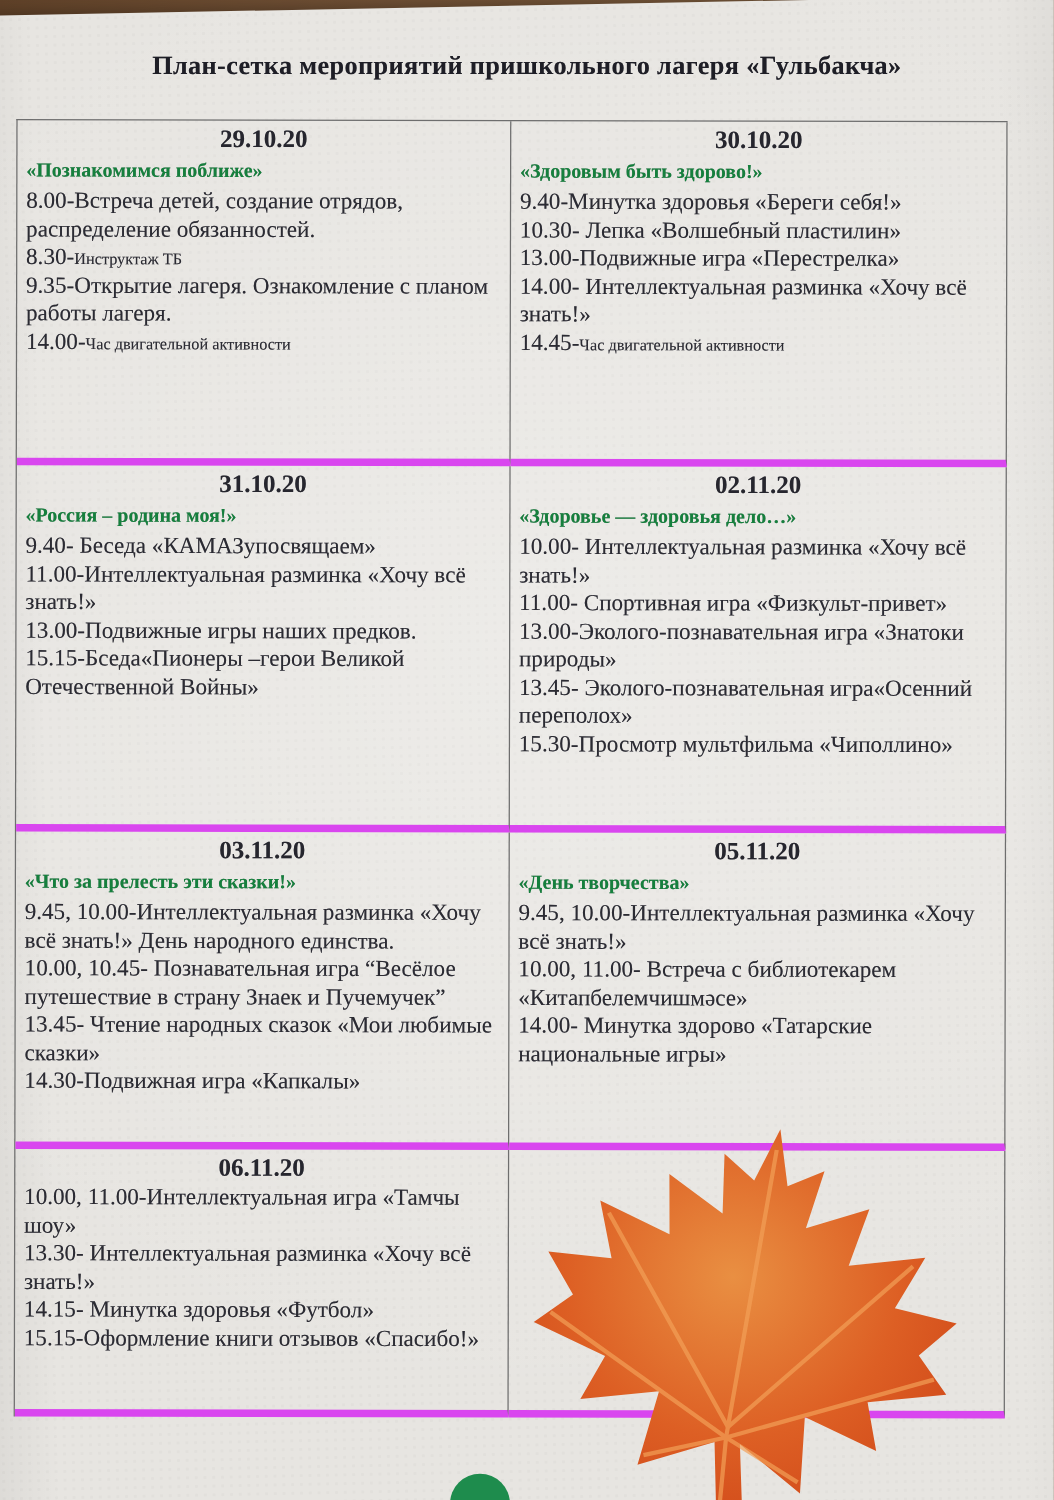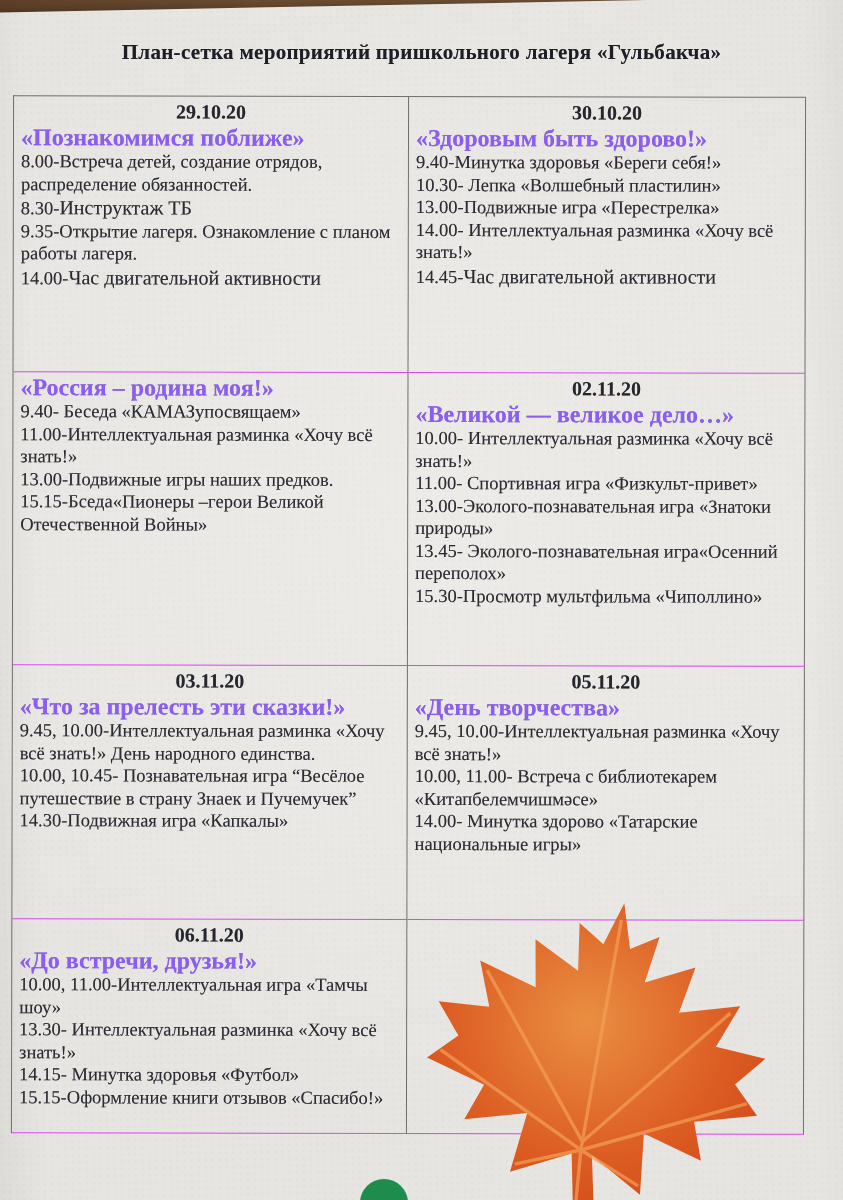--- a/index.html
+++ b/index.html
@@ -33,34 +33,34 @@
     display:grid;
     grid-template-columns:395px 397px;
     grid-template-rows:276px 293px 254px 214px;
     border-top:1px solid #6e6e6e;
     border-left:1px solid #6e6e6e;
     transform:rotate(.12deg);
     color:#2b2b33;
   }
   .cell{
     border-right:1px solid #6e6e6e;
-    border-bottom:1px solid #d946ef;
+    border-bottom:6px solid #d946ef;
     padding:2px 7px 0 7px;
     overflow:hidden;
     text-shadow:0 0 .4px rgba(40,40,50,.4);
   }
   .date{
     text-align:center;font-weight:bold;font-size:20px;line-height:26px;color:#26262e;
   }
   .theme{
-    font-weight:bold;font-size:24px;line-height:26px;color:#8b5cf6;font-family:Liberation Serif, serif;
+    font-weight:bold;font-size:16px;line-height:26px;color:#15803d;font-family:Liberation Serif, serif;
   }
   .line{font-size:18.5px;line-height:1.22;}
   .time{font-weight:normal;}
-  .txt.small{font-size:20px;}
+  .txt.small{font-size:13px;}
   .leaf{
     position:absolute;left:428px;top:898px;width:348px;height:330px;
     transform:rotate(10deg);transform-origin:50% 40%;
   }
   .marker{
     position:absolute;left:358px;top:1176px;width:52px;height:52px;
   }
 </style>
 </head>
 <body>
@@ -83,52 +83,53 @@
       <div class="cell">
         <div class="date">30.10.20</div>
         <div class="theme">«Здоровым быть здорово!»</div>
         <div class="line"><span class="time">9.40-</span><span class="txt">Минутка здоровья  «Береги себя!»</span></div>
         <div class="line"><span class="time">10.30-</span><span class="txt"> Лепка «Волшебный пластилин»</span></div>
         <div class="line"><span class="time">13.00-</span><span class="txt">Подвижные игра «Перестрелка»</span></div>
         <div class="line"><span class="time">14.00-</span><span class="txt"> Интеллектуальная разминка «Хочу всё знать!»</span></div>
         <div class="line"><span class="time">14.45-</span><span class="txt small">Час двигательной активности</span></div>
       </div>
       <div class="cell">
+        <div class="date">31.10.20</div>
         <div class="theme">«Россия – родина моя!»</div>
         <div class="line"><span class="time">9.40-</span><span class="txt"> Беседа «КАМАЗупосвящаем»</span></div>
         <div class="line"><span class="time">11.00-</span><span class="txt">Интеллектуальная разминка «Хочу всё знать!»</span></div>
         <div class="line"><span class="time">13.00-</span><span class="txt">Подвижные игры наших предков.</span></div>
         <div class="line"><span class="time">15.15-</span><span class="txt">Бседа«Пионеры –герои  Великой Отечественной Войны»</span></div>
       </div>
       <div class="cell">
         <div class="date">02.11.20</div>
-        <div class="theme">«Великой — великое дело…»</div>
+        <div class="theme">«Здоровье — здоровья дело…»</div>
         <div class="line"><span class="time">10.00-</span><span class="txt"> Интеллектуальная разминка «Хочу всё знать!»</span></div>
         <div class="line"><span class="time">11.00-</span><span class="txt"> Спортивная игра «Физкульт-привет»</span></div>
         <div class="line"><span class="time">13.00-</span><span class="txt">Эколого-познавательная игра «Знатоки природы»</span></div>
         <div class="line"><span class="time">13.45-</span><span class="txt"> Эколого-познавательная игра«Осенний переполох»</span></div>
         <div class="line"><span class="time">15.30-</span><span class="txt">Просмотр мультфильма «Чиполлино»</span></div>
       </div>
       <div class="cell">
         <div class="date">03.11.20</div>
         <div class="theme">«Что за прелесть эти сказки!»</div>
         <div class="line"><span class="time">9.45, 10.00-</span><span class="txt">Интеллектуальная разминка «Хочу всё знать!» День народного единства.</span></div>
         <div class="line"><span class="time">10.00, 10.45-</span><span class="txt"> Познавательная игра “Весёлое путешествие в страну Знаек и Пучемучек”</span></div>
+        <div class="line"><span class="time">13.45-</span><span class="txt"> Чтение народных сказок «Мои любимые сказки»</span></div>
         <div class="line"><span class="time">14.30-</span><span class="txt">Подвижная игра «Капкалы»</span></div>
       </div>
       <div class="cell">
         <div class="date">05.11.20</div>
         <div class="theme">«День творчества»</div>
         <div class="line"><span class="time">9.45, 10.00-</span><span class="txt">Интеллектуальная разминка «Хочу всё знать!»</span></div>
         <div class="line"><span class="time">10.00, 11.00-</span><span class="txt"> Встреча с библиотекарем «Китапбелемчишмәсе»</span></div>
         <div class="line"><span class="time">14.00-</span><span class="txt"> Минутка здорово «Татарские национальные игры»</span></div>
       </div>
       <div class="cell">
         <div class="date">06.11.20</div>
-        <div class="theme">«До встречи, друзья!»</div>
         <div class="line"><span class="time">10.00, 11.00-</span><span class="txt">Интеллектуальная игра «Тамчы шоу»</span></div>
         <div class="line"><span class="time">13.30-</span><span class="txt"> Интеллектуальная разминка «Хочу всё знать!»</span></div>
         <div class="line"><span class="time">14.15-</span><span class="txt"> Минутка здоровья «Футбол»</span></div>
         <div class="line"><span class="time">15.15-</span><span class="txt">Оформление книги отзывов «Спасибо!»</span></div>
       </div>
       <div class="cell"></div>
     </div>
 
   <svg class="leaf" viewBox="0 0 200 195">
     <defs>

